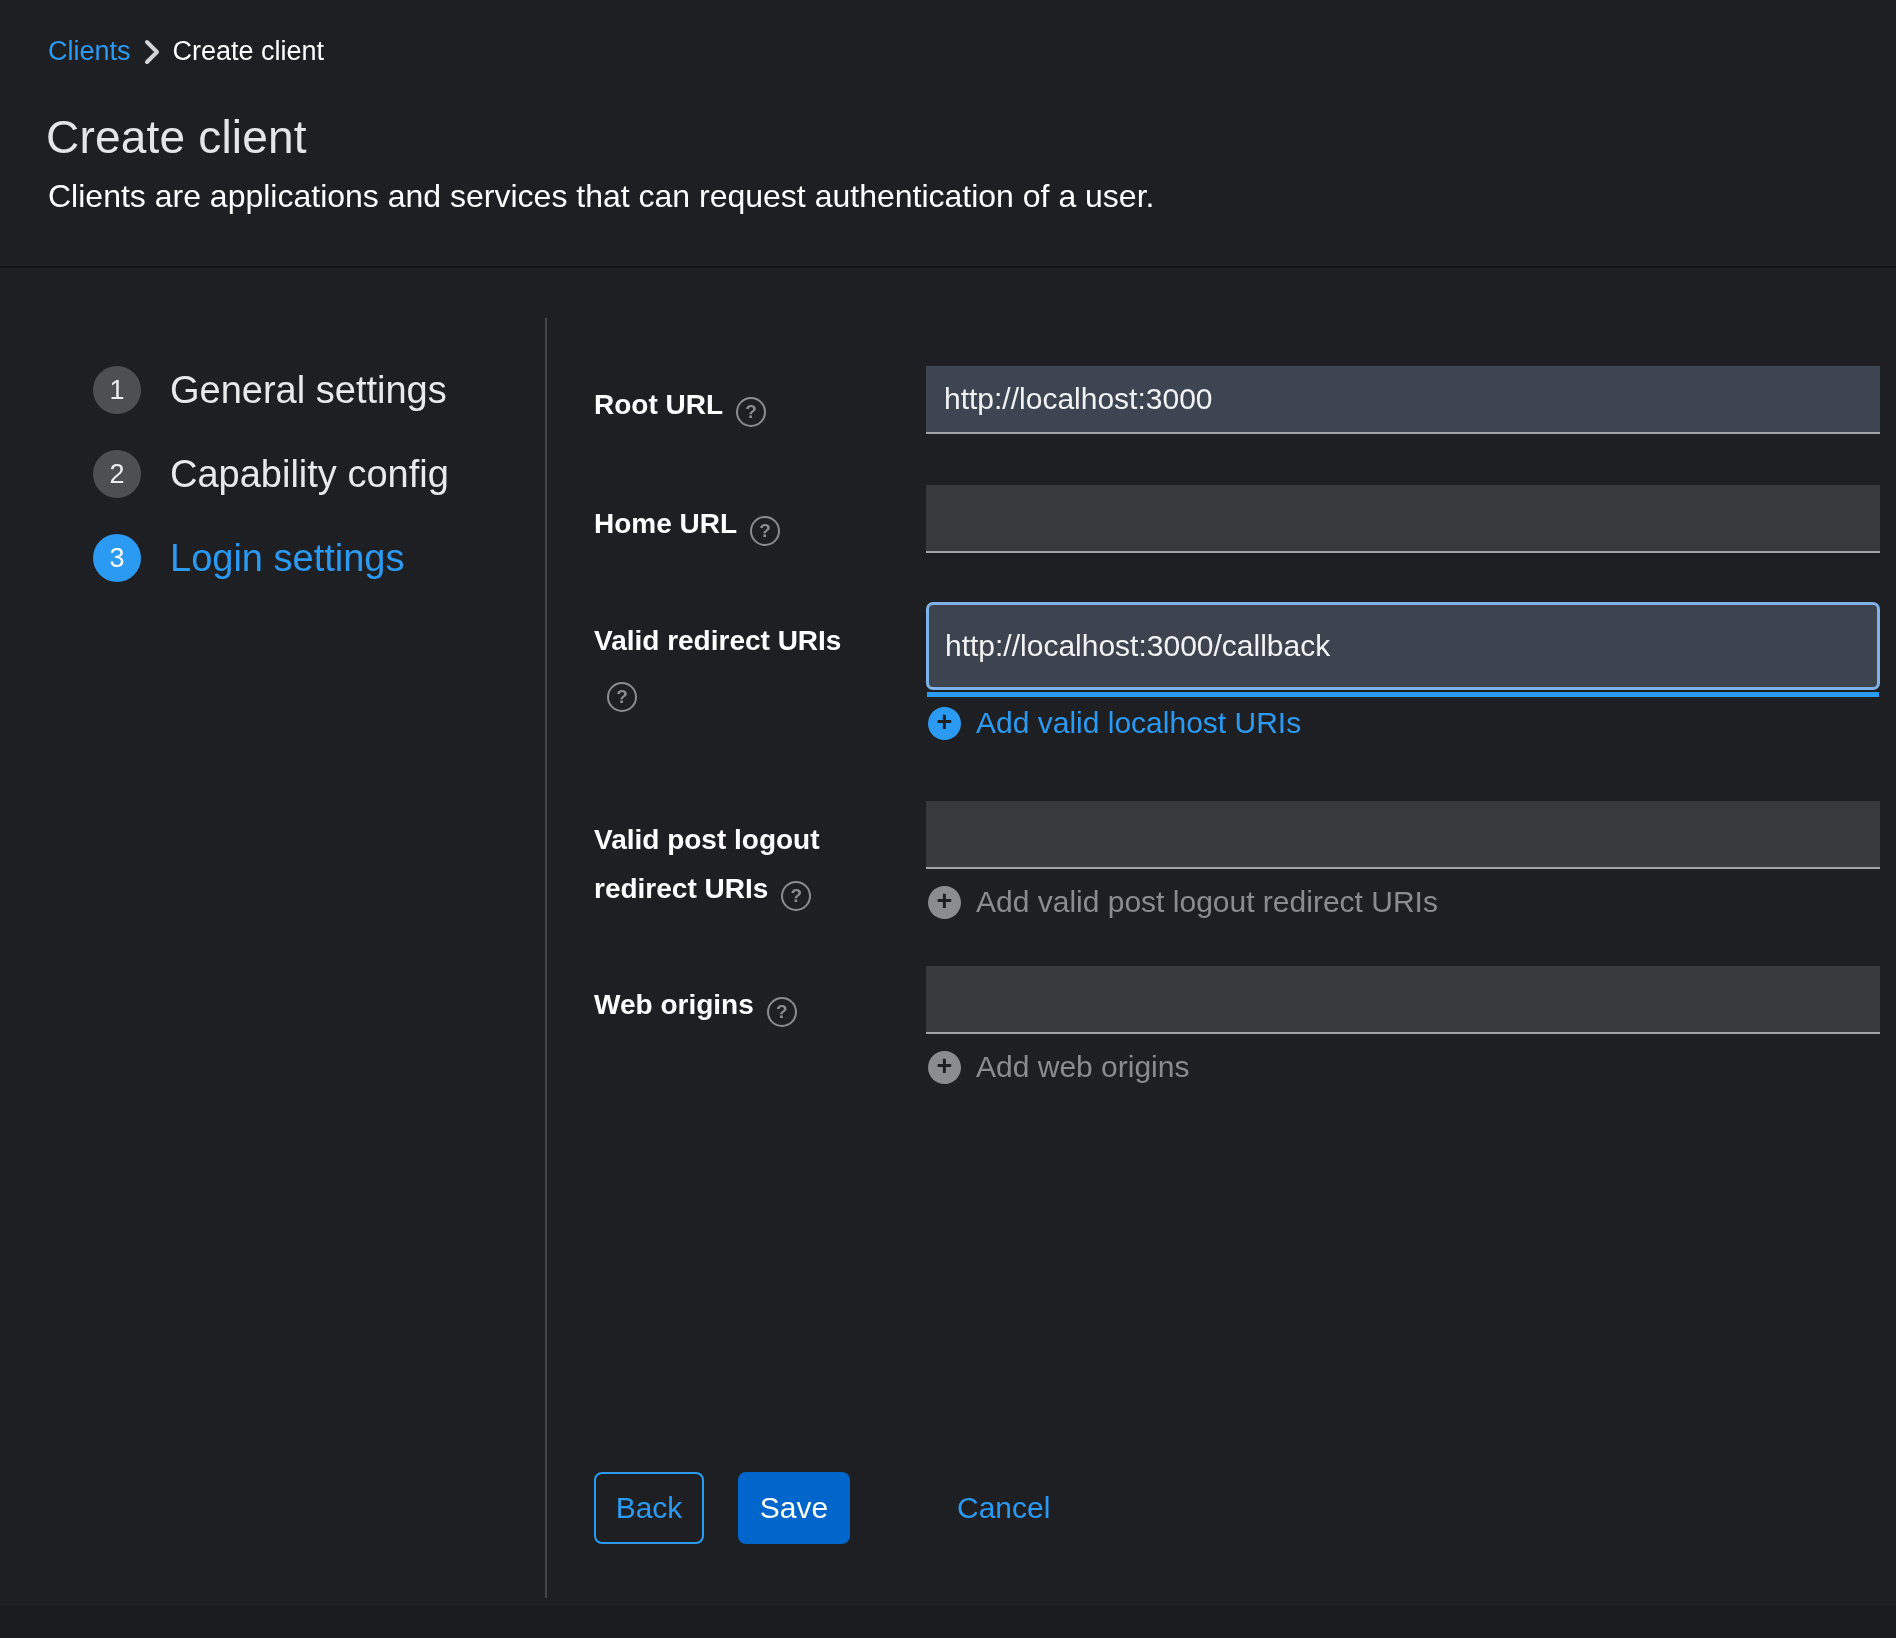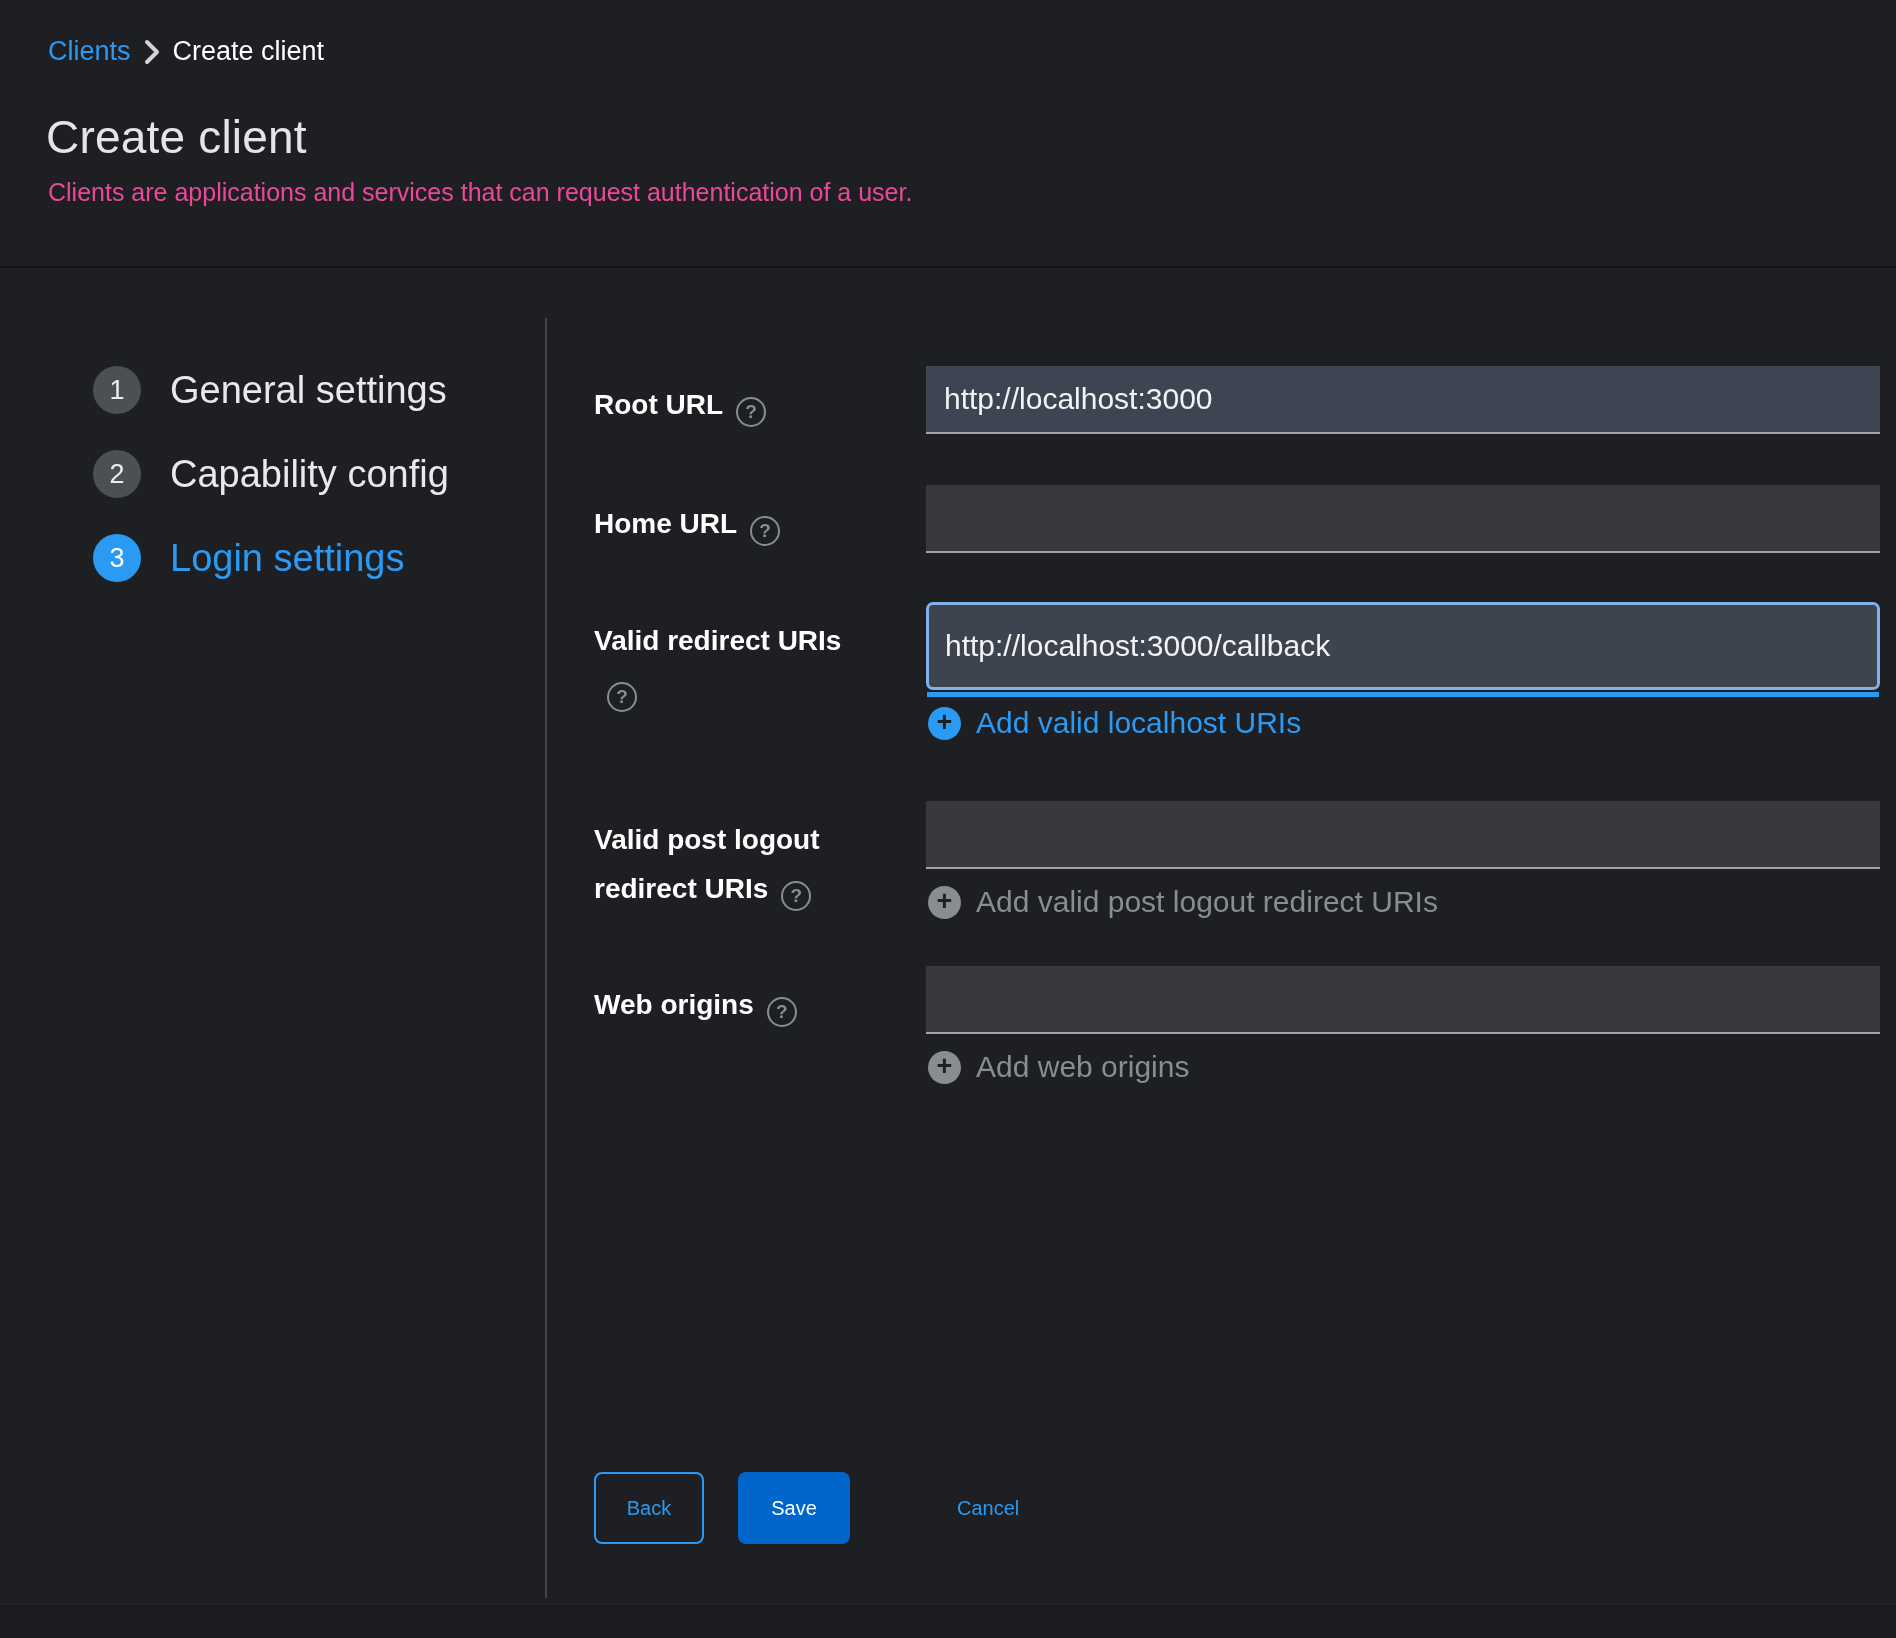--- a/index.html
+++ b/index.html
@@ -21,21 +21,21 @@
   .breadcrumb .crumb-link { color:#2b9af3; text-decoration:none; cursor:pointer; }
   .breadcrumb .crumb-current { color:#ffffff; }
   .crumb-sep { display:flex; align-items:center; }
 
   .page-title {
     position:absolute; left:46px; top:110px;
     font-size:46px; font-weight:500; color:#e4e5e7; letter-spacing:0.2px;
   }
   .page-subtitle {
     position:absolute; left:48px; top:178px;
-    font-size:25px; font-weight:400; color:#ec4899;
+    font-size:32px; font-weight:400; color:#ffffff;
   }
   .header-divider {
     position:absolute; left:0; top:266px; width:100%; height:2px;
     background:#121416;
   }
 
   
   .wizard-nav { position:absolute; left:93px; top:366px; }
   .wizard-step {
     display:flex; align-items:center; gap:29px;
@@ -107,21 +107,21 @@
   .add-link.enabled .plus-icon { background:#2b9af3; }
   .add-link.disabled { color:#8a8d90; cursor:default; }
   .add-link.disabled .plus-icon { background:#8a8d90; }
 
   .sp-51 { height:51px; } .sp-49 { height:49px; }
   .sp-61 { height:61px; } .sp-47 { height:47px; }
 
   
   .actions { display:flex; align-items:center; margin-top:388px; }
   .btn {
-    height:72px; border-radius:8px; font-size:20px; cursor:pointer;
+    height:72px; border-radius:8px; font-size:30px; cursor:pointer;
     font-family:"Liberation Sans", sans-serif;
     display:inline-flex; align-items:center; justify-content:center;
   }
   .btn-back {
     width:110px; background:transparent; color:#2b9af3;
     border:2px solid #2b9af3;
   }
   .btn-save {
     width:112px; margin-left:34px; background:#0066cc; color:#ffffff; border:none;
   }

